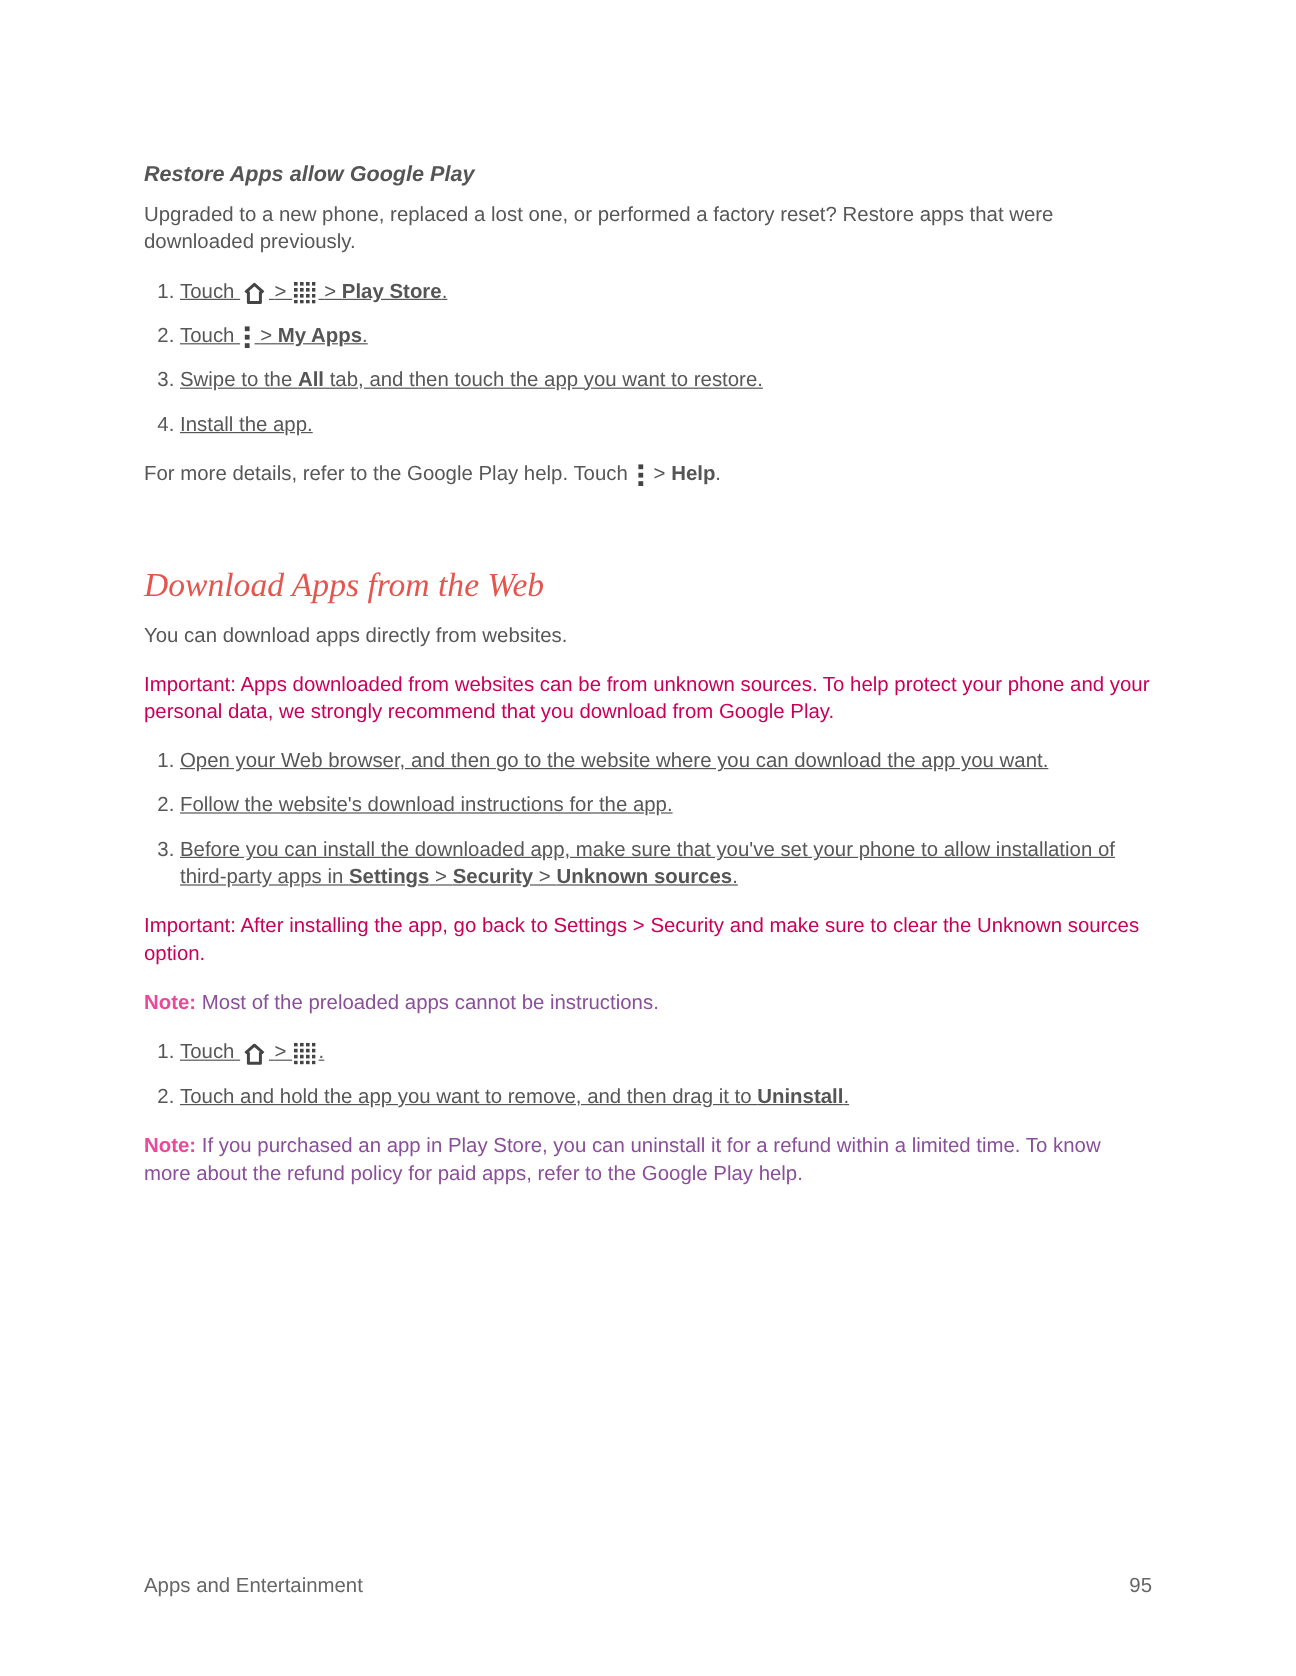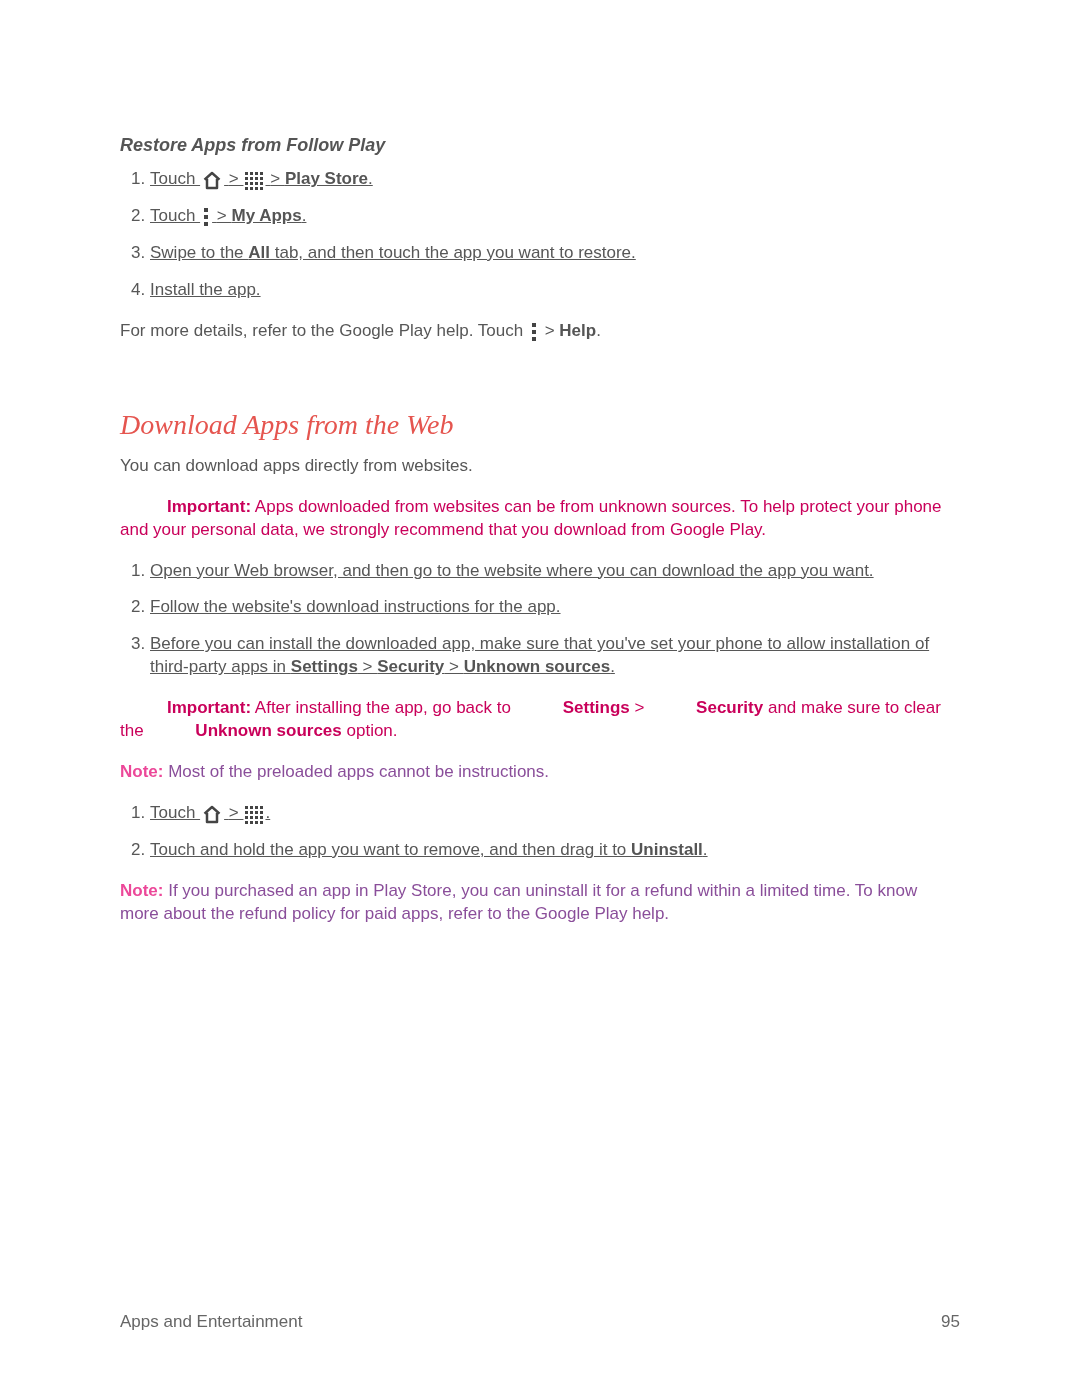--- a/index.html
+++ b/index.html
@@ -47,22 +47,21 @@
     font-style: italic;
     font-weight: 400;
     font-size: 28px;
     margin: 66px 0 14px 0;
   }
   .warn {
     color: #c9005a;
   }
   .warn .bold, .warn strong {
     color: #c9005a;
-    font-weight: bold;
-    margin-left: 47px;
+    font-weight: normal;
   }
   .note {
     color: #8a4e9a;
   }
   .note .bold, .note strong {
     color: #ec4899;
     font-weight: bold;
   }
   .footer {
     position: absolute;
@@ -81,21 +80,22 @@
     vertical-align: middle;
     margin: 0 2px -2px 2px;
   }
   .home-icon svg, .apps-icon svg, .menu-icon svg { display:block; }
 </style>
 </head>
 <body>
 
 <div class="page">
 
-  <div class="h3">Restore Apps from Follow Play</div>
+  <div class="h3">Restore Apps allow Google Play</div>
+  <p class="para">Upgraded to a new phone, replaced a lost one, or performed a factory reset? Restore apps that were downloaded previously.</p>
 
   <ol class="steps">
     <li>
       <span>Touch </span>
       <span class="icon home-icon">
         <svg width="20" height="19" viewBox="0 0 24 22">
           <path d="M3 10 L12 2 L21 10 M6 9 V20 H18 V9" fill="none" stroke="#444" stroke-width="3" stroke-linejoin="round"></path>
         </svg>
       </span>
       <span> &gt; </span>

